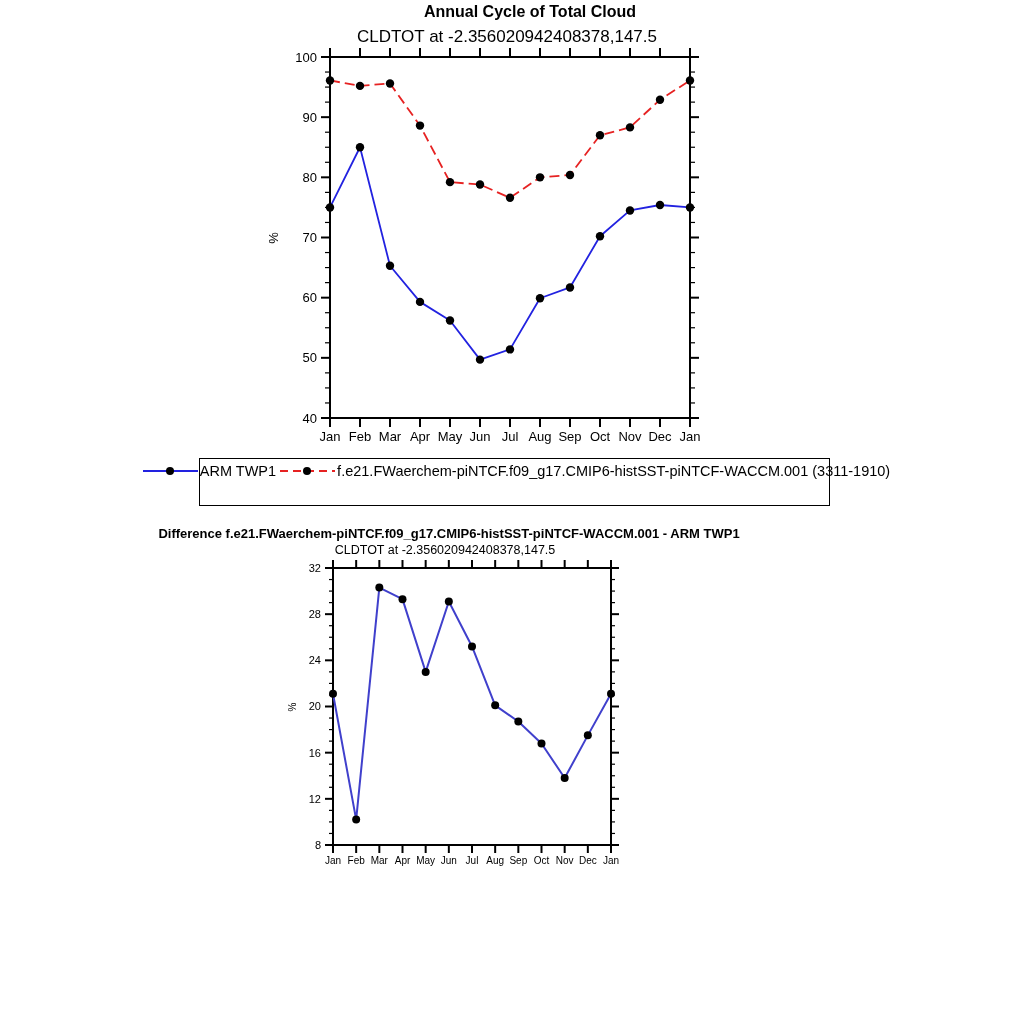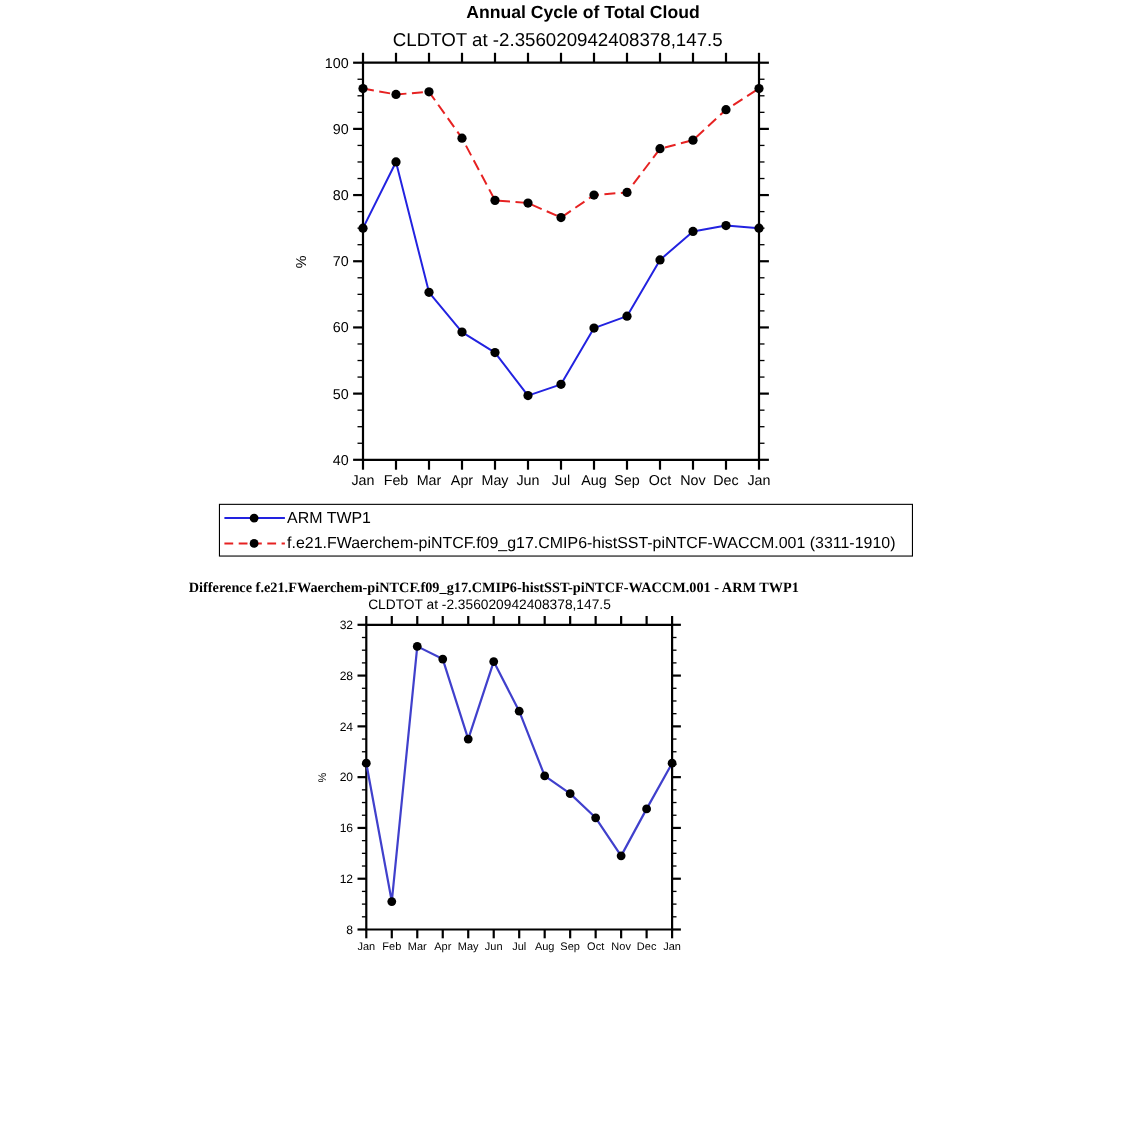--- a/index.html
+++ b/index.html
@@ -1,26 +1,26 @@
 <!DOCTYPE html>
 <html><head>
 <meta charset="utf-8">
 <style>
   html,body{margin:0;padding:0;background:#ffffff;}
   .page{position:relative;width:1024px;height:1024px;background:#ffffff;
         font-family:"Liberation Sans",sans-serif;color:#000;overflow:hidden;}
   .abs{position:absolute;}
   .top-title{top:3px;left:0;width:1020px;text-align:center;font-size:16px;font-weight:bold;padding-left:20px;}
   .top-subtitle{top:27px;left:0;width:1014px;text-align:center;font-size:17px;font-weight:normal;}
-  .bottom-title{top:526px;left:0;width:898px;text-align:center;font-size:13px;font-weight:bold;font-family:Liberation Serif, serif;}
+  .bottom-title{top:526px;left:0;width:898px;text-align:center;font-size:13px;font-weight:bold;}
   .bottom-subtitle{top:543px;left:0;width:890px;text-align:center;font-size:12.5px;}
   #plots{left:0;top:0;width:1024px;height:1024px;}
   svg text{font-family:"Liberation Sans",sans-serif;fill:#000;}
   .legend{left:199px;top:458px;width:629px;height:46px;border:1.5px solid #000;
-          background:#fff;display:flex;flex-direction:column;justify-content:center;}
+          background:#fff;display:flex;flex-direction:row;justify-content:center;}
   .legend-row{display:flex;align-items:center;height:23px;padding-left:3px;}
   .legend-sample{width:58px;height:12px;flex:0 0 auto;}
   .legend-label{font-size:14.5px;white-space:nowrap;}
 </style>
 </head>
 <body>
 
 <div class="page">
 
   <div class="abs top-title">Annual Cycle of Total Cloud</div>

